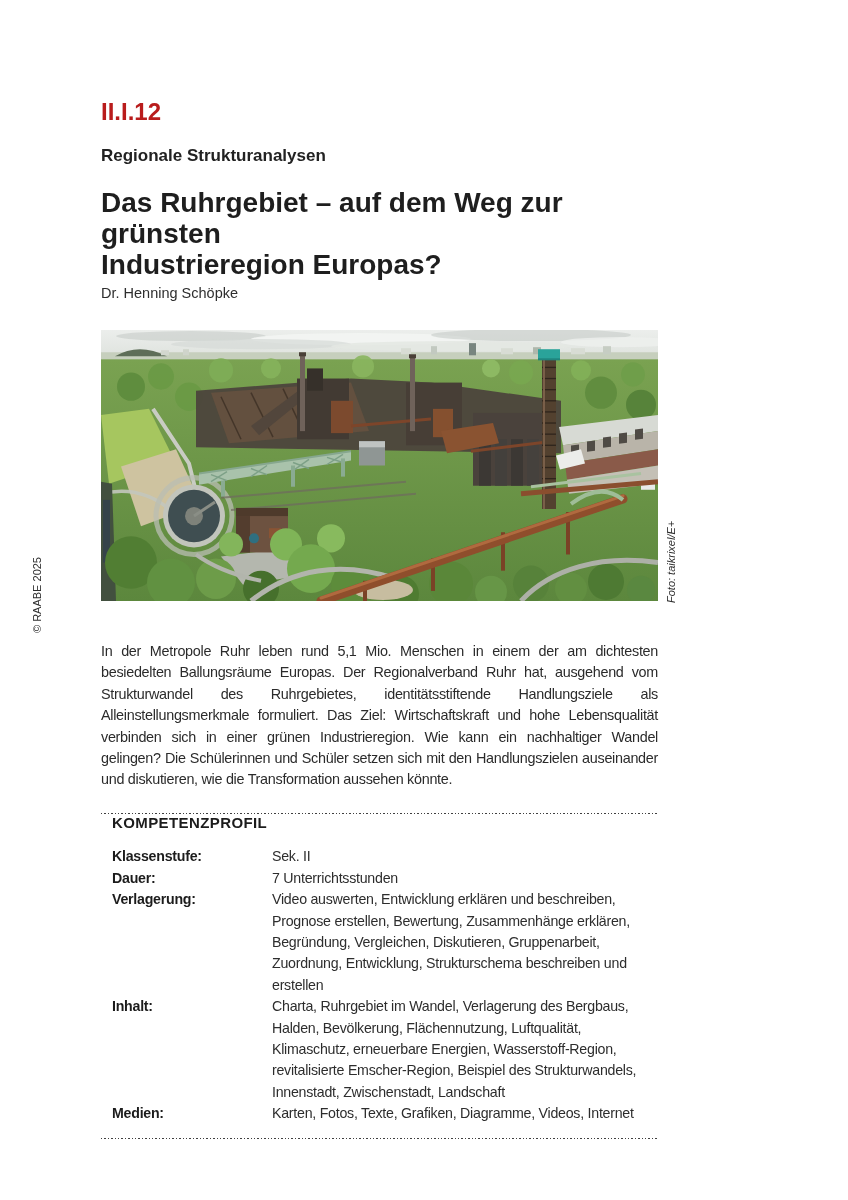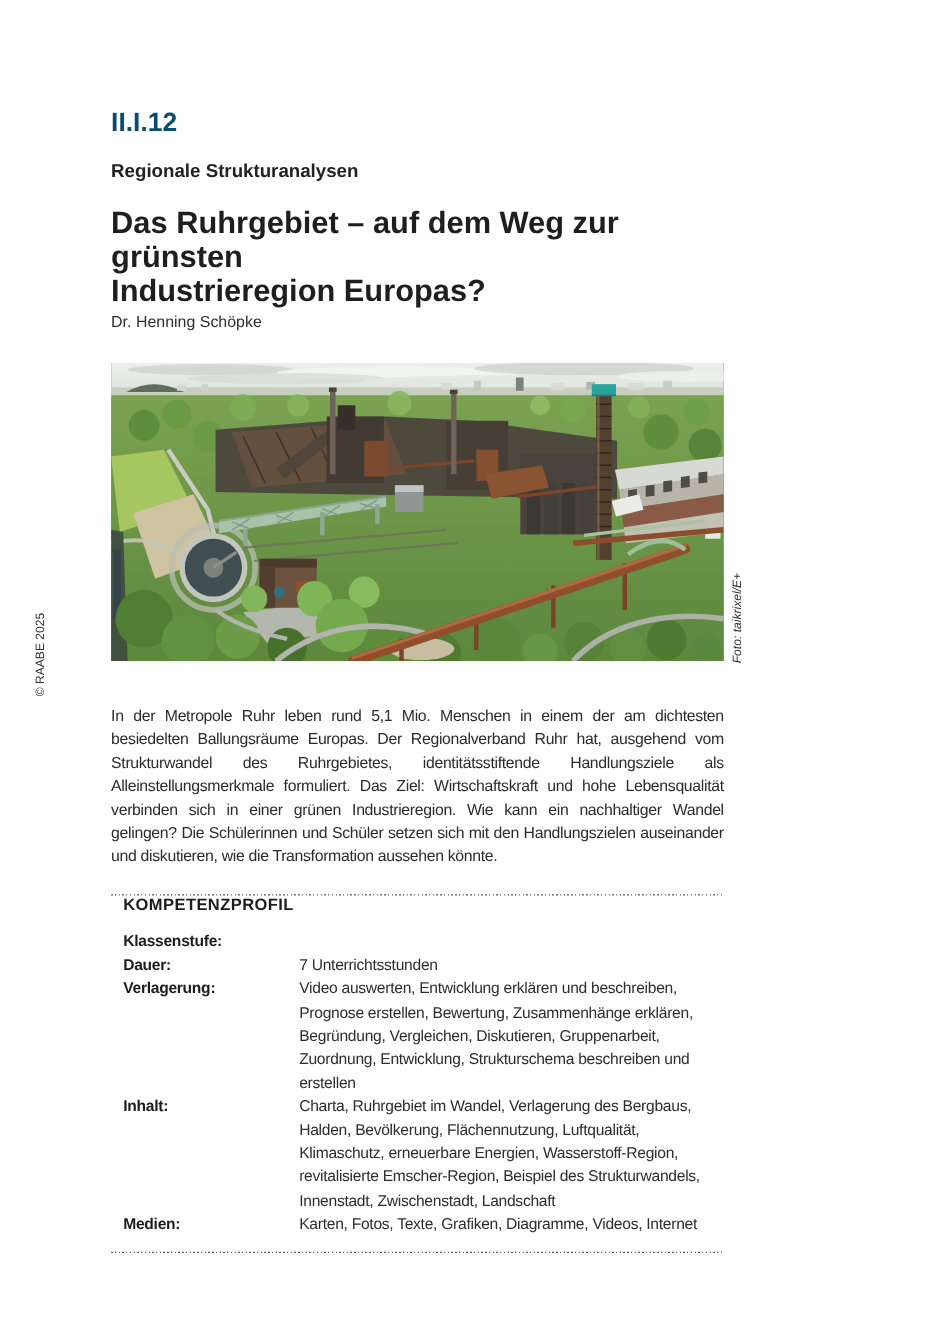--- a/index.html
+++ b/index.html
@@ -4,21 +4,21 @@
 <style>
   html,body{margin:0;padding:0;}
   body{
     width:848px;height:1200px;background:#ffffff;
     font-family:"Liberation Sans", sans-serif;
     color:#2d2d2d;position:relative;overflow:hidden;
   }
   .page{position:absolute;inset:0;}
   .kicker{
     position:absolute;left:101px;top:98px;
-    font-size:24px;font-weight:bold;color:#0c4a6e;letter-spacing:0;
+    font-size:24px;font-weight:bold;color:#b91c1c;letter-spacing:0;
   }
   .series{
     position:absolute;left:101px;top:146px;
     font-size:17px;font-weight:bold;color:#222;
   }
   .title{
     position:absolute;left:101px;top:187px;margin:0;
     font-size:28px;line-height:31px;font-weight:bold;color:#1e1e1e;
     width:560px;
   }
@@ -297,20 +297,21 @@
   <div class="flow">
     <p class="intro">In der Metropole Ruhr leben rund 5,1 Mio. Menschen in einem der am dichtesten besiedelten Ballungsräume Europas. Der Regionalverband Ruhr hat, ausgehend vom Strukturwandel des Ruhrgebietes, identitätsstiftende Handlungsziele als Alleinstellungsmerkmale formuliert. Das Ziel: Wirtschaftskraft und hohe Lebensqualität verbinden sich in einer grünen Industrieregion. Wie kann ein nachhaltiger Wandel gelingen? Die Schülerinnen und Schüler setzen sich mit den Handlungszielen auseinander und diskutieren, wie die Transformation aussehen könnte.</p>
 
     <div class="dotline"></div>
 
     <section class="profile">
       <h2>KOMPETENZPROFIL</h2>
 
       <div class="profile-row">
         <div class="label">Klassenstufe:</div>
+        <div class="value">Sek. II</div>
       </div>
       <div class="profile-row">
         <div class="label">Dauer:</div>
         <div class="value">7 Unterrichtsstunden</div>
       </div>
       <div class="profile-row">
         <div class="label">Verlagerung:</div>
         <div class="value">Video auswerten, Entwicklung erklären und beschreiben, Prognose erstellen, Bewertung, Zusammenhänge erklären, Begründung, Vergleichen, Diskutieren, Gruppenarbeit, Zuordnung, Entwicklung, Strukturschema beschreiben und erstellen</div>
       </div>
       <div class="profile-row">

